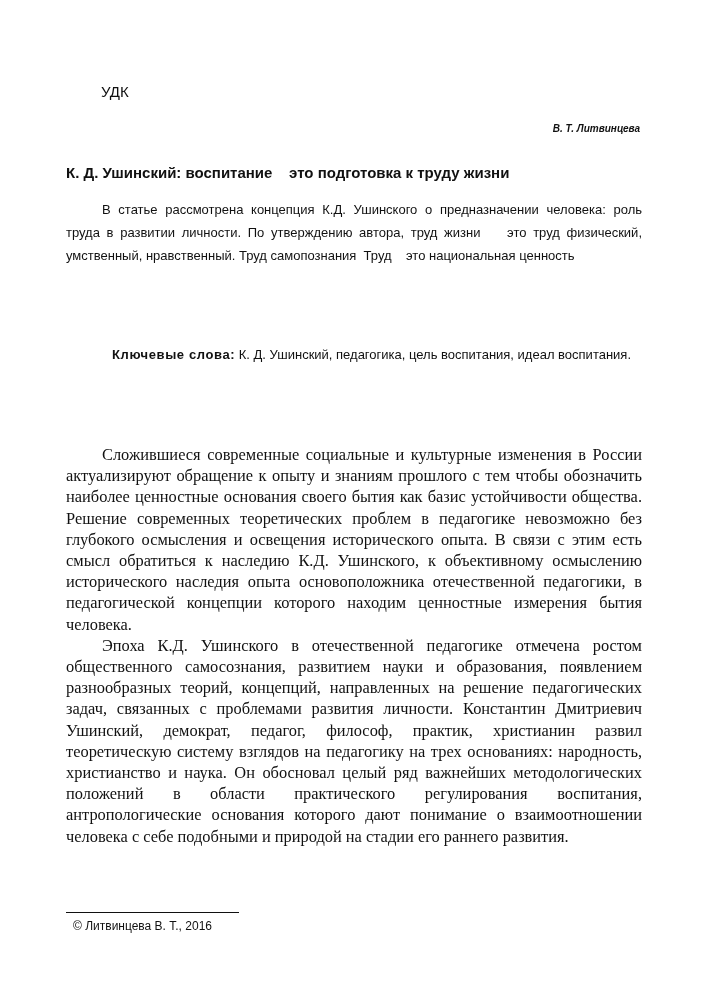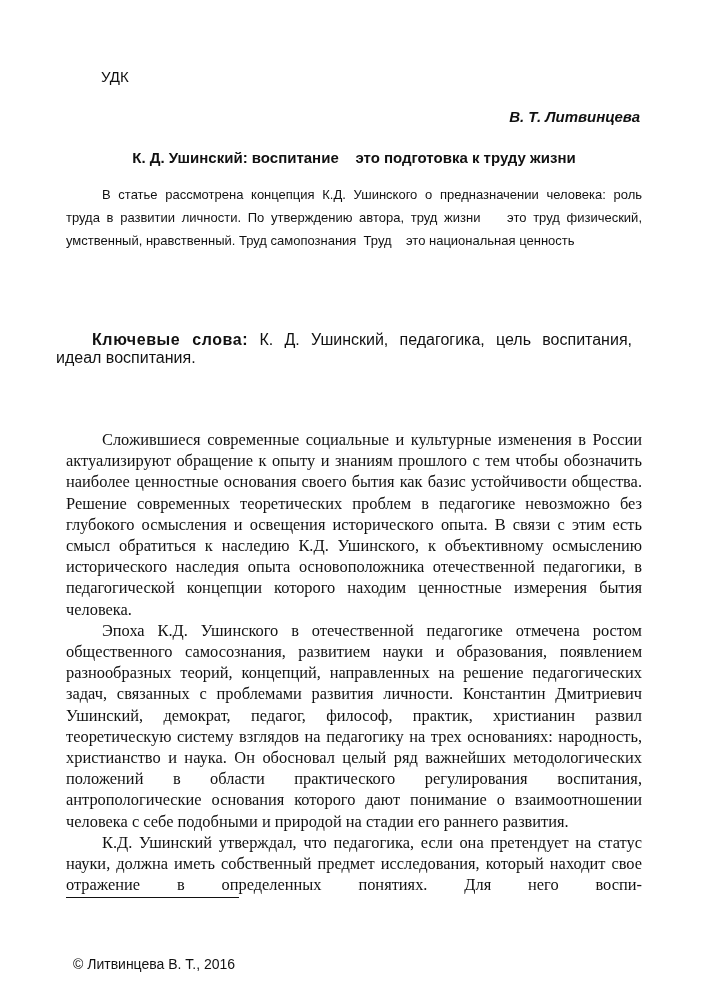--- a/index.html
+++ b/index.html
@@ -1,43 +1,42 @@
 <!DOCTYPE html>
 <html><head>
   <meta charset="utf-8">
   <style>
     html, body { margin: 0; padding: 0; background: #ffffff; }
     body { width: 709px; height: 1003px; position: relative; overflow: hidden;
            font-family: "Liberation Sans", sans-serif; color: #111111; }
-    .abs { position: absolute; }
+    .abs { position: absolute; margin-top: 15px; }
     .udk { left: 101px; top: 68px; font-size: 15px; }
-    .author { right: 69px; top: 108px; font-size: 15px; font-weight: bold; font-style: italic; }
-    .title { left: 66px; width: 576px; top: 149px; font-size: 15px; font-weight: bold; text-align: center; white-space: pre; }
+    .author { right: 69px; top: 108px; font-size: 10px; font-weight: bold; font-style: italic; }
+    .title { left: 66px; width: 576px; top: 149px; font-size: 15px; font-weight: bold; text-align: left; white-space: pre; }
     .abstract { left: 66px; width: 576px; top: 183px; font-size: 13px; line-height: 23px;
                 text-align: justify; text-indent: 36px; white-space: pre-wrap; }
-    .keywords { left: 56px; width: 576px; top: 331px; font-size: 16px; line-height: 17.5px;
+    .keywords { left: 76px; width: 576px; top: 331px; font-size: 13px; line-height: 17.5px;
                 text-align: justify; text-indent: 36px; }
     .keywords .kw-label { font-weight: bold; letter-spacing: 0.6px; }
     .body-text { left: 66px; width: 576px; top: 429px; font-size: 16.4px; line-height: 21.2px; font-family: Liberation Serif, serif; }
     .body-text p { margin: 0; text-indent: 36px; text-align: justify; }
     .body-text p.last-cut { text-align-last: justify; }
     .fn-rule { left: 66px; top: 897px; width: 173px; height: 0; border-top: 1px solid #111; }
-    .footnote { left: 73px; top: 956px; font-size: 14px; }
+    .footnote { left: 73px; top: 904px; font-size: 12px; }
   </style>
 </head>
 <body>
 
 <div class="abs udk">УДК</div>
 <div class="abs author">В. Т. Литвинцева</div>
 <div class="abs title">К. Д. Ушинский: воспитание    это подготовка к труду жизни</div>
 
 <div class="abs abstract">В статье рассмотрена концепция К.Д. Ушинского о предназначении человека: роль труда в развитии личности. По утверждению автора, труд жизни    это труд физический, умственный, нравственный. Труд самопознания  Труд    это национальная ценность</div>
 
 <div class="abs keywords"><span class="kw-label">Ключевые слова:</span><span> К. Д. Ушинский, педагогика, цель воспитания, идеал воспитания.</span></div>
 
 <div class="abs body-text">
   <p>Сложившиеся современные социальные и культурные изменения в России актуализируют обращение к опыту и знаниям прошлого с тем  чтобы обозначить наиболее ценностные основания своего бытия как базис устойчивости общества. Решение современных теоретических проблем в педагогике невозможно без глубокого осмысления и освещения исторического опыта. В связи с этим есть смысл обратиться к наследию К.Д. Ушинского, к объективному осмыслению исторического наследия опыта основоположника отечественной педагогики, в педагогической концепции которого находим ценностные измерения бытия человека.</p>
   <p>Эпоха К.Д. Ушинского в отечественной педагогике отмечена ростом общественного самосознания, развитием науки и образования, появлением разнообразных теорий, концепций, направленных на решение педагогических задач, связанных с проблемами развития личности. Константин Дмитриевич Ушинский, демократ, педагог, философ, практик, христианин развил теоретическую систему взглядов на педагогику на трех основаниях: народность, христианство и наука. Он обосновал целый ряд важнейших методологических положений в области практического регулирования воспитания, антропологические основания которого дают понимание о взаимоотношении человека с себе подобными и природой на стадии его раннего развития.</p>
-  <p class="last-cut">К.Д. Ушинский утверждал, что педагогика, если она претендует на статус науки, должна иметь собственный предмет исследования, который находит свое отражение в определенных понятиях. Для него воспи-</p>
 </div>
 
 <div class="abs fn-rule"></div>
 <div class="abs footnote">© Литвинцева  В. Т., 2016</div>
 
 </body></html>

